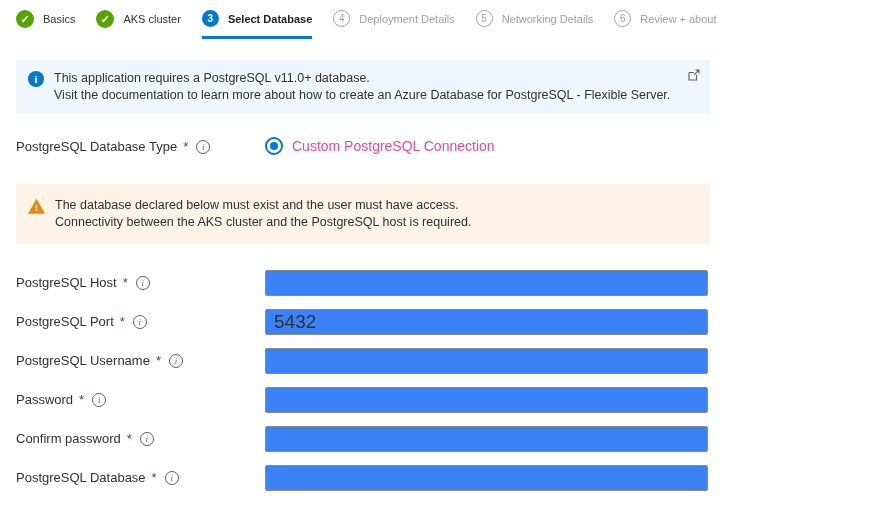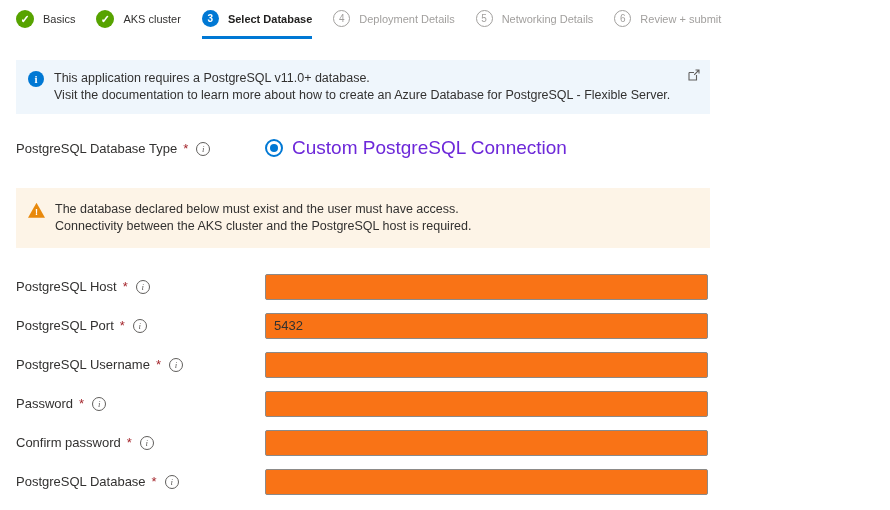--- a/index.html
+++ b/index.html
@@ -87,34 +87,34 @@
     width:14px; height:14px; border-radius:50%;
     border:1px solid #605e5c; color:#605e5c;
     display:inline-flex; align-items:center; justify-content:center;
     font-size:9px; font-family:"Liberation Serif", serif; font-style:italic;
     margin-left:4px; cursor:default;
   }
 
   .txt-input {
     width:443px; height:26px;
     border:1px solid #8c8a88; border-radius:2px;
-    padding:0 8px; font-size:13px; color:#323130;
+    padding:0 8px; font-size:19px; color:#323130;
     font-family:"Liberation Sans", sans-serif;
-    background:#f97316; outline:none;
+    background:#3b82f6; outline:none;
   }
 
   
   .radio-wrap { display:flex; align-items:center; gap:9px; cursor:pointer; margin-top:-2px; }
   .radio-outer {
     width:18px; height:18px; border-radius:50%;
     border:2px solid #0078d4; background:#fff;
     display:flex; align-items:center; justify-content:center;
   }
   .radio-dot { width:8px; height:8px; border-radius:50%; background:#0078d4; }
-  .radio-label { font-size:19px; color:#6d28d9; }
+  .radio-label { font-size:14px; color:#ec4899; }
 </style>
 </head>
 <body>
 
 <div class="tabbar">
   <div class="tab complete">
     <span class="check-circle">✓</span>
     <span class="t-label">Basics</span>
   </div>
   <div class="tab complete">
@@ -128,21 +128,21 @@
   <div class="tab upcoming">
     <span class="num-circle gray-num">4</span>
     <span class="t-label">Deployment Details</span>
   </div>
   <div class="tab upcoming">
     <span class="num-circle gray-num">5</span>
     <span class="t-label">Networking Details</span>
   </div>
   <div class="tab upcoming">
     <span class="num-circle gray-num">6</span>
-    <span class="t-label">Review + submit</span>
+    <span class="t-label">Review + about</span>
   </div>
 </div>
 
 <div class="banner info">
   <span class="info-badge">i</span>
   <div>
     <div>This application requires a PostgreSQL v11.0+ database.</div>
     <div>Visit the documentation to learn more about how to create an Azure Database for PostgreSQL - Flexible Server.</div>
   </div>
   <svg class="ext-link" viewBox="0 0 12 12">

